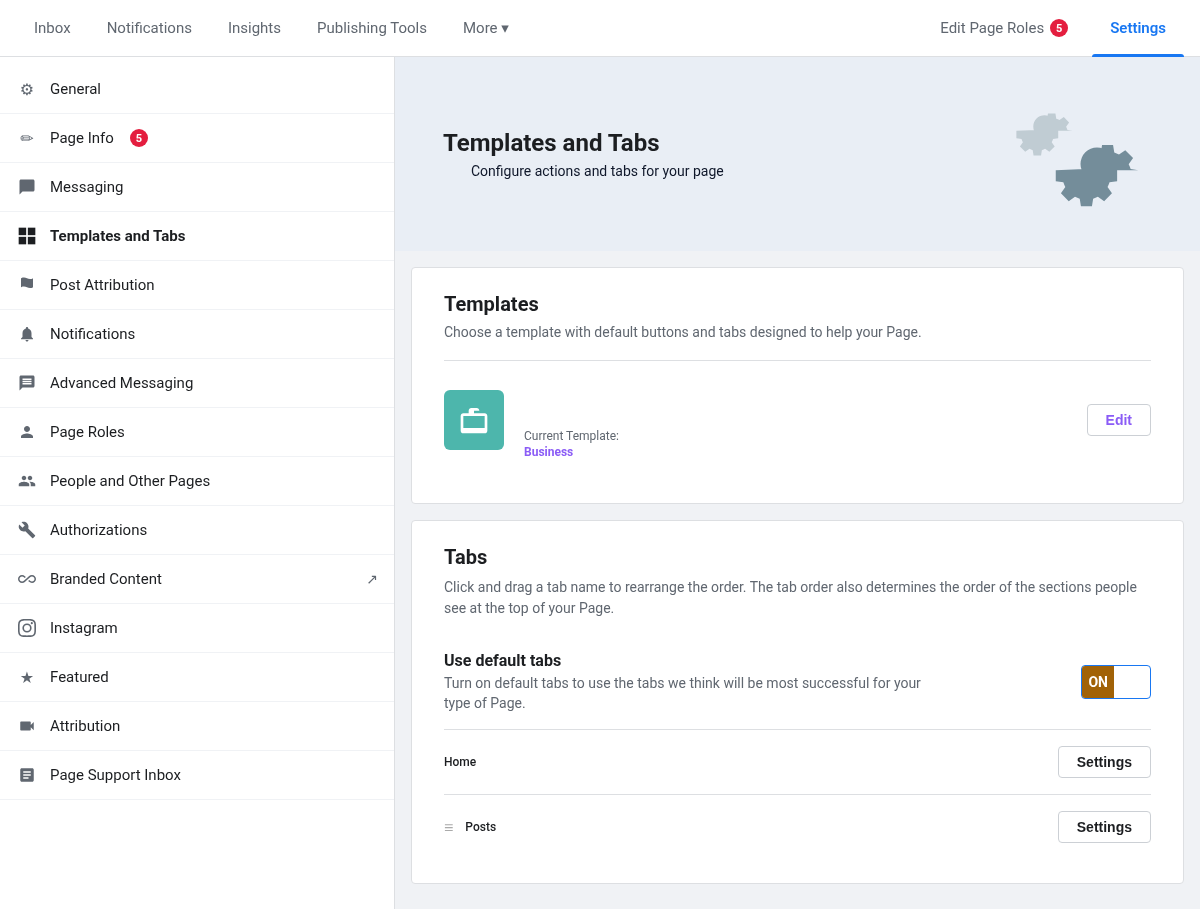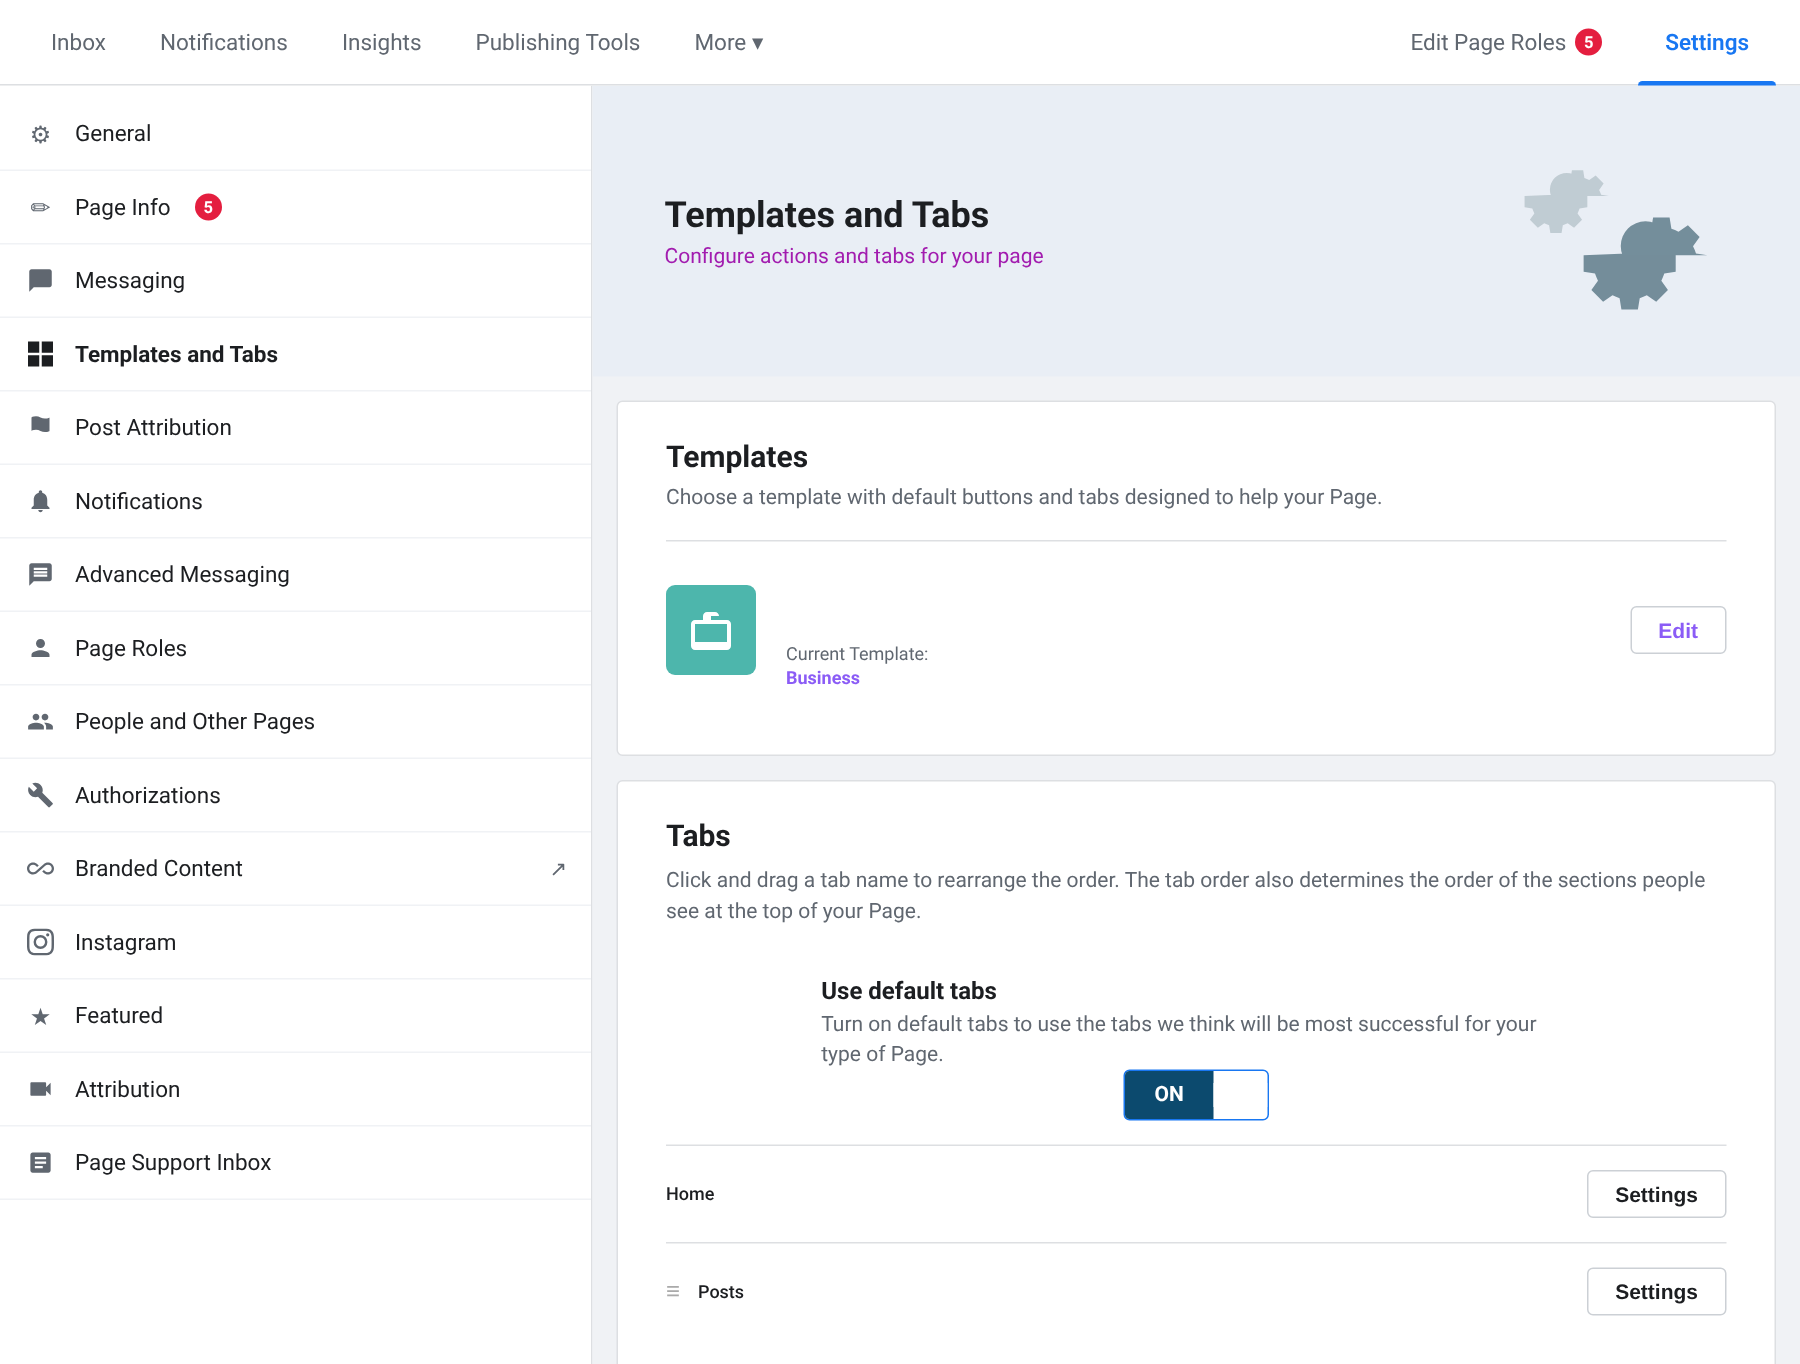--- a/index.html
+++ b/index.html
@@ -59,21 +59,21 @@
     
     .main { flex: 1; padding: 0; background: #f0f2f5; overflow-y: auto; }
 
     
     .hero {
       background: #e9eef5; margin: 0; padding: 32px 48px 32px 48px;
       display: flex; align-items: center; justify-content: space-between;
       min-height: 160px;
     }
     .hero-text h1 { font-size: 24px; font-weight: 700; color: #1c1e21; margin-bottom: 6px; }
-    .hero-text p { font-size: 14px; color: #a21caf; }
+    .hero-text p { font-size: 14px; color: #0f172a; margin-left: 28px; }
     .hero-gears { position: relative; width: 160px; height: 130px; }
     .gear-big {
       position: absolute; bottom: 0; right: 0;
       width: 110px; height: 110px; color: #607d8b; opacity: 0.85;
     }
     .gear-small {
       position: absolute; top: 0; right: 70px;
       width: 75px; height: 75px; color: #b0bec5; opacity: 0.7;
     }
 
@@ -101,30 +101,29 @@
       font-weight: 600;
     }
 
     
     .tabs-desc { font-size: 14px; color: #606770; margin-bottom: 20px; line-height: 1.5; }
 
     
     .default-tabs-row {
       display: flex; align-items: center; justify-content: space-between;
       padding: 12px 0 16px;
-      flex-direction: column;
     }
     .default-tabs-info h3 { font-size: 16px; font-weight: 700; margin-bottom: 4px; }
     .default-tabs-info p { font-size: 14px; color: #606770; max-width: 500px; line-height: 1.4; }
     .toggle-btn {
       display: flex; align-items: center; border: 1px solid #1877f2; border-radius: 4px;
       overflow: hidden; cursor: pointer; flex-shrink: 0;
     }
     .toggle-on {
-      padding: 8px 20px; background: #0c4a6e; color: #fff;
+      padding: 8px 6px; background: #a16207; color: #fff;
       font-size: 14px; font-weight: 700;
     }
     .toggle-off {
       padding: 8px 18px; background: #fff; color: #ccc;
       font-size: 14px;
     }
 
     
     .tab-row {
       display: flex; align-items: center; justify-content: space-between;

